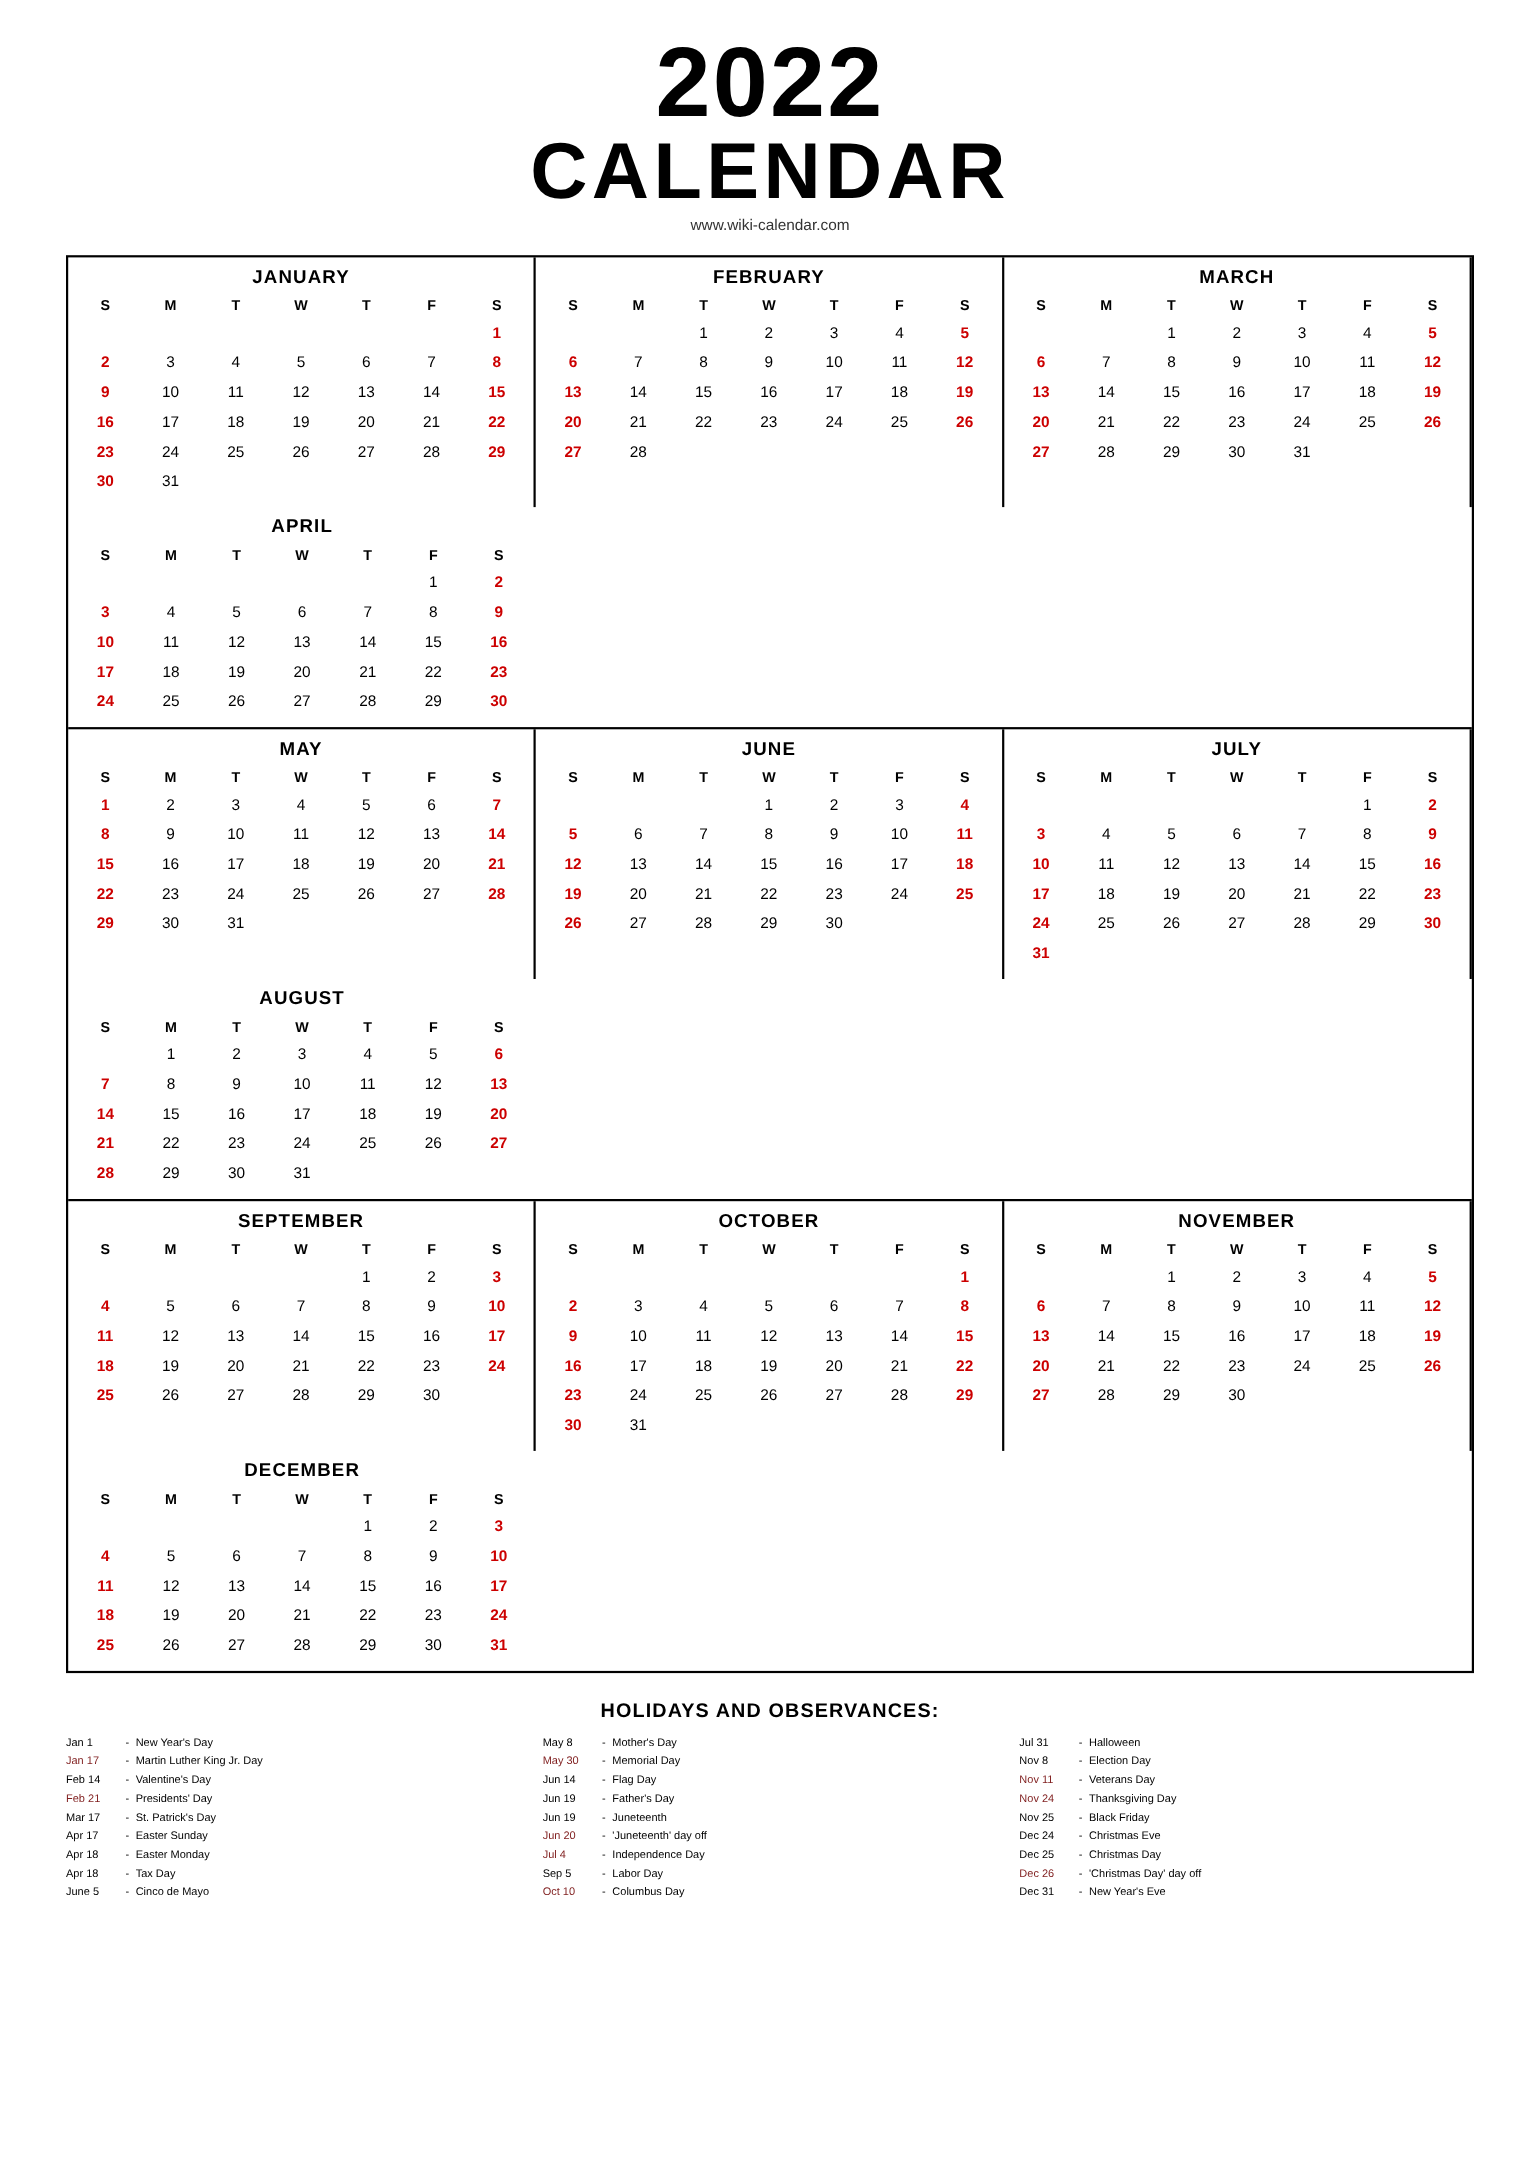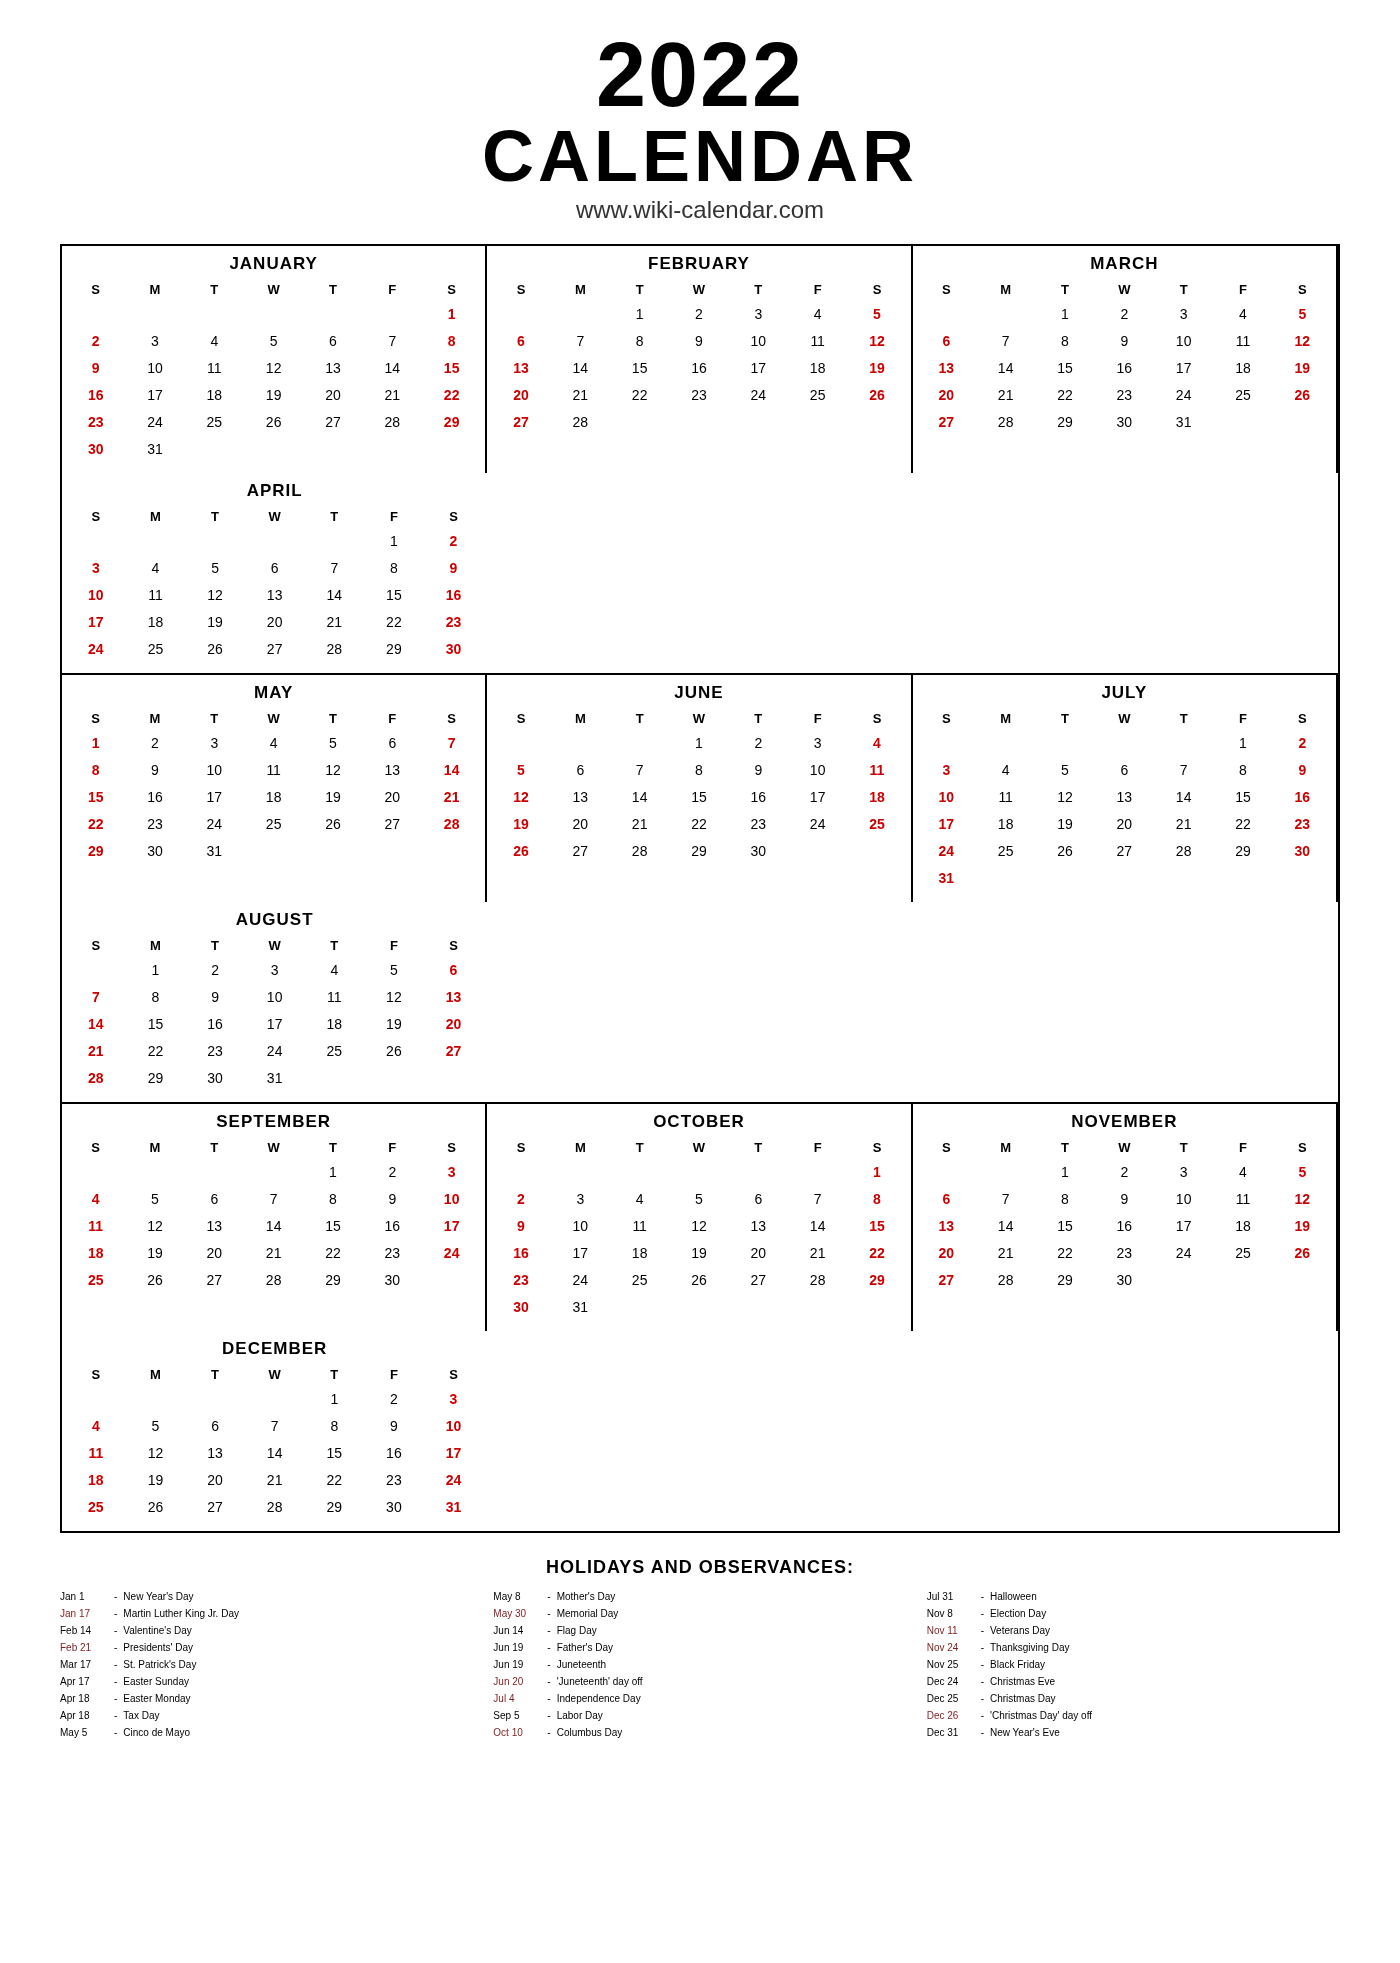--- a/index.html
+++ b/index.html
@@ -24,21 +24,21 @@
       line-height: 1;
       letter-spacing: 2px;
     }
     .header .cal-title {
       font-size: 72px;
       font-weight: 900;
       letter-spacing: 4px;
       line-height: 1;
     }
     .header .website {
-      font-size: 24px;
+      font-size: 14px;
       margin-top: 4px;
       color: #333;
       text-align: center;
     }
     .calendar-grid {
       border: 2px solid #000;
       width: 100%;
       margin-bottom: 24px;
     }
     .months-row {
@@ -752,21 +752,21 @@
             <span class="holiday-date">Apr 18</span>
             <span class="holiday-dash">-</span>
             <span class="holiday-name">Easter Monday</span>
           </div>
           <div class="holiday-item">
             <span class="holiday-date">Apr 18</span>
             <span class="holiday-dash">-</span>
             <span class="holiday-name">Tax Day</span>
           </div>
           <div class="holiday-item">
-            <span class="holiday-date">May 5</span>
+            <span class="holiday-date">June 5</span>
             <span class="holiday-dash">-</span>
             <span class="holiday-name">Cinco de Mayo</span>
           </div>
         </div>
         <div class="holiday-col">
           <div class="holiday-item">
             <span class="holiday-date">May 8</span>
             <span class="holiday-dash">-</span>
             <span class="holiday-name">Mother's Day</span>
           </div>

